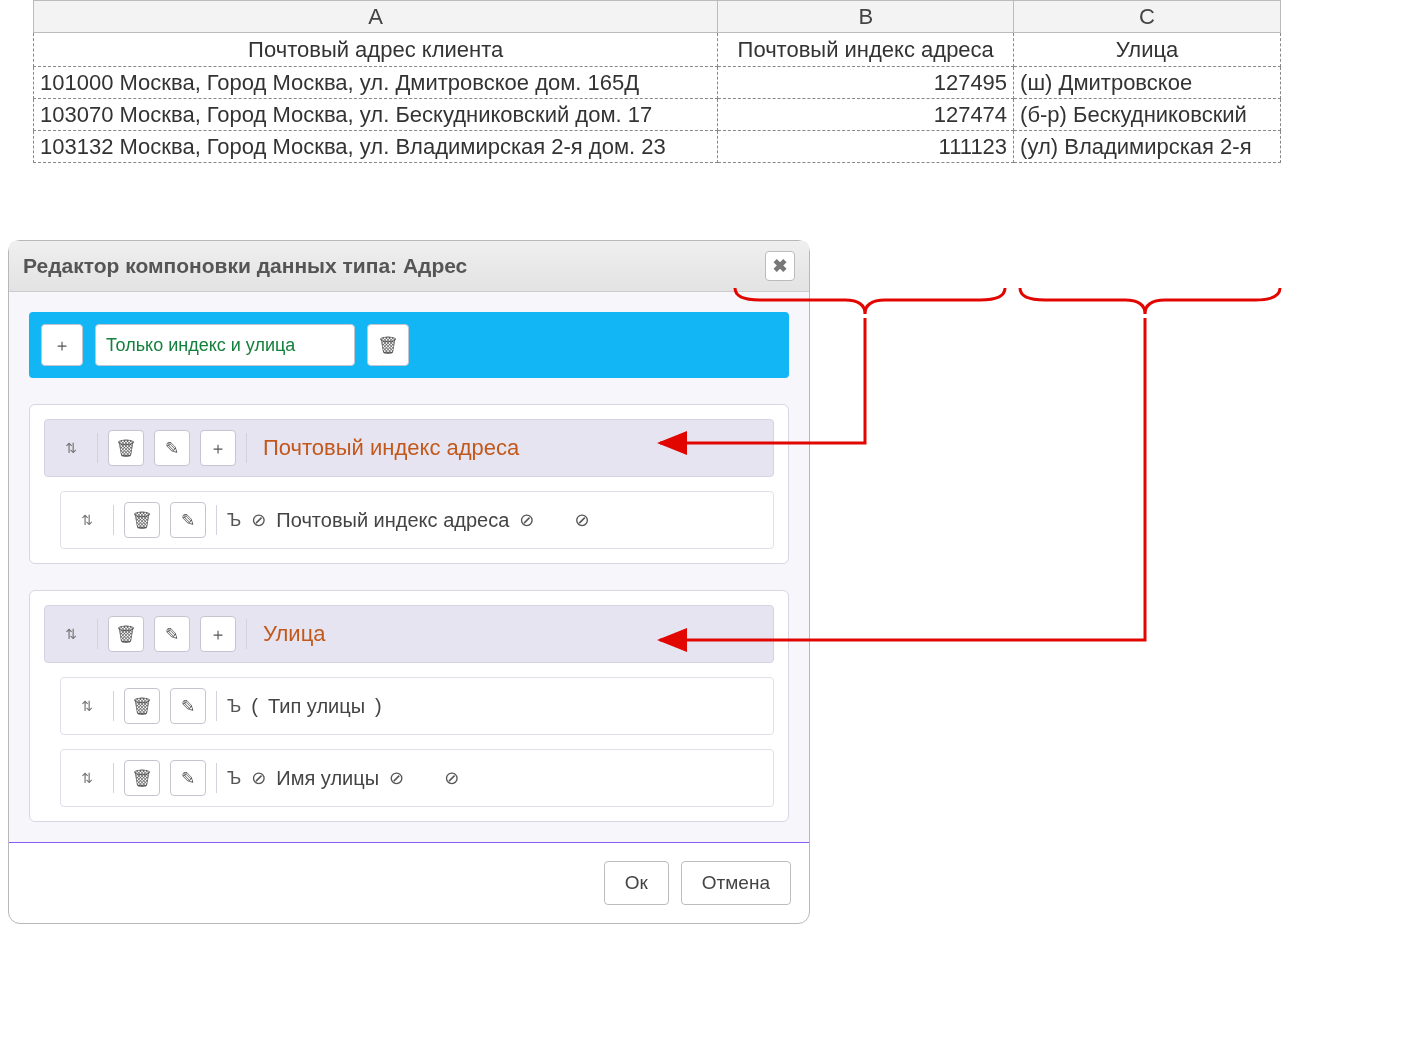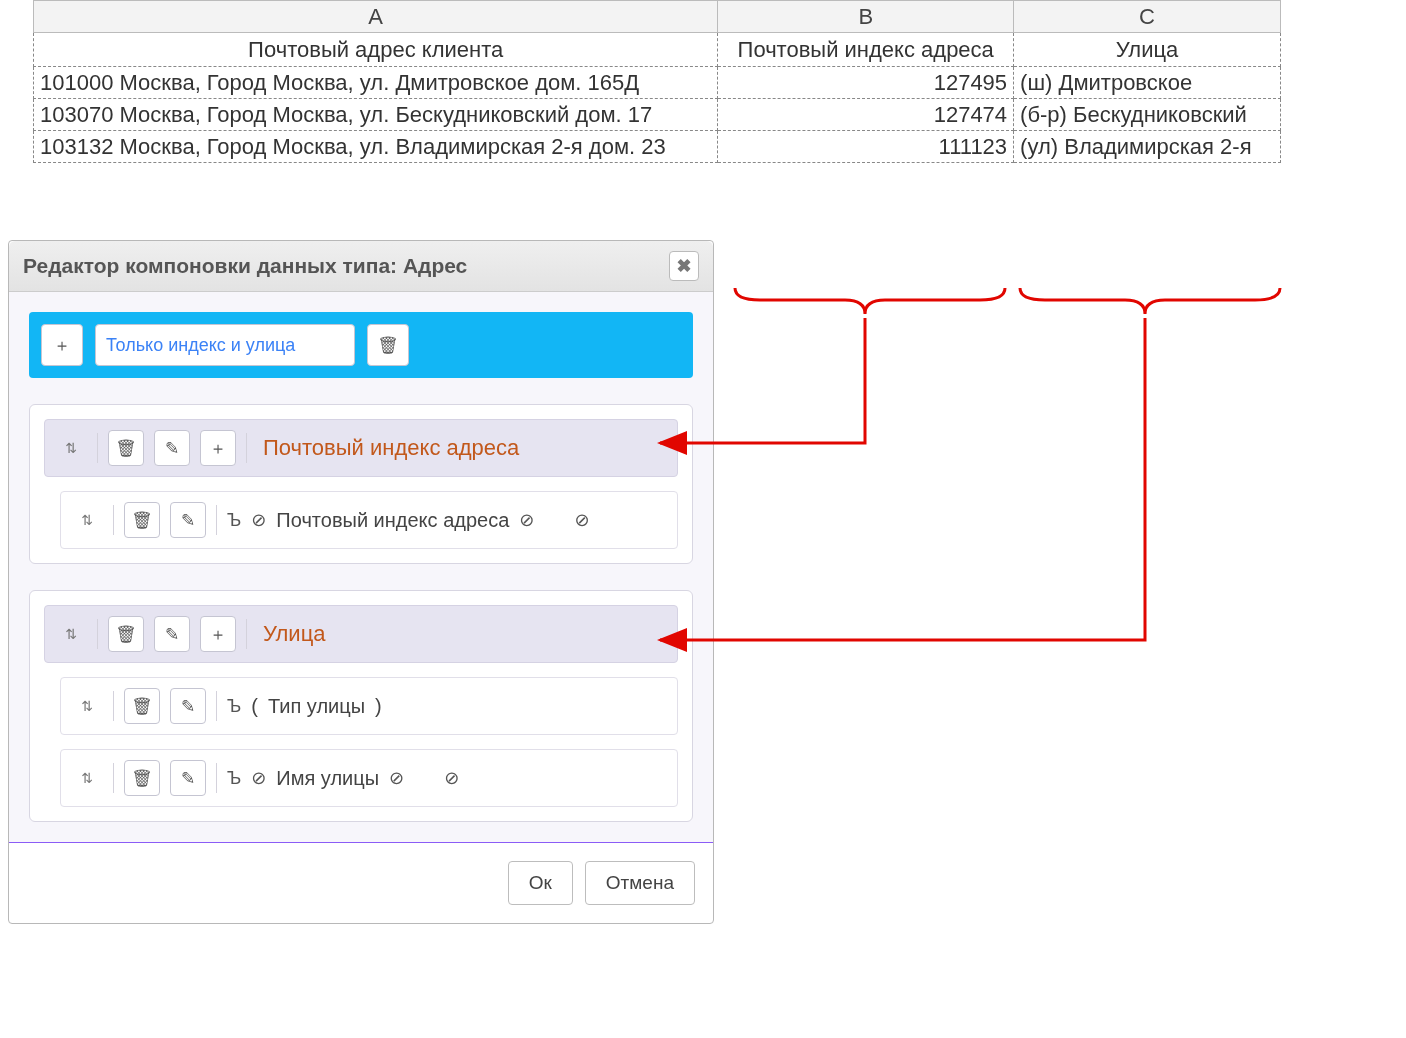--- a/index.html
+++ b/index.html
@@ -45,23 +45,23 @@
   .sheet td.center { text-align: right; }
   .colA { width: 685px; }
   .colB { width: 296px; }
   .colC { width: 267px; }
 
   
   .panel {
     position: absolute;
     left: 8px;
     top: 240px;
-    width: 706px;
+    width: 802px;
     border: 1px solid #b8b8b8;
-    border-radius: 4px;
+    border-radius: 12px;
     background: #fff;
   }
   .panel-header {
     background: linear-gradient(#efefef,#e3e3e3);
     border-bottom: 1px solid #ccc;
     border-radius: 6px 6px 0 0;
     padding: 10px 14px;
     display: flex;
     align-items: center;
     justify-content: space-between;
@@ -106,21 +106,21 @@
     font-size: 17px;
   }
   .btn.small { height: 36px; min-width: 36px; }
   .toprow input.titlefield {
     height: 42px;
     width: 260px;
     border: 1px solid #c5c5d2;
     border-radius: 4px;
     padding: 0 10px;
     font-size: 18px;
-    color: #3b82f6;
+    color: #15803d;
   }
 
   .group {
     background: #fff;
     border: 1px solid #d8d6e2;
     border-radius: 6px;
     margin-top: 26px;
     padding: 14px;
   }
   .group-header {

